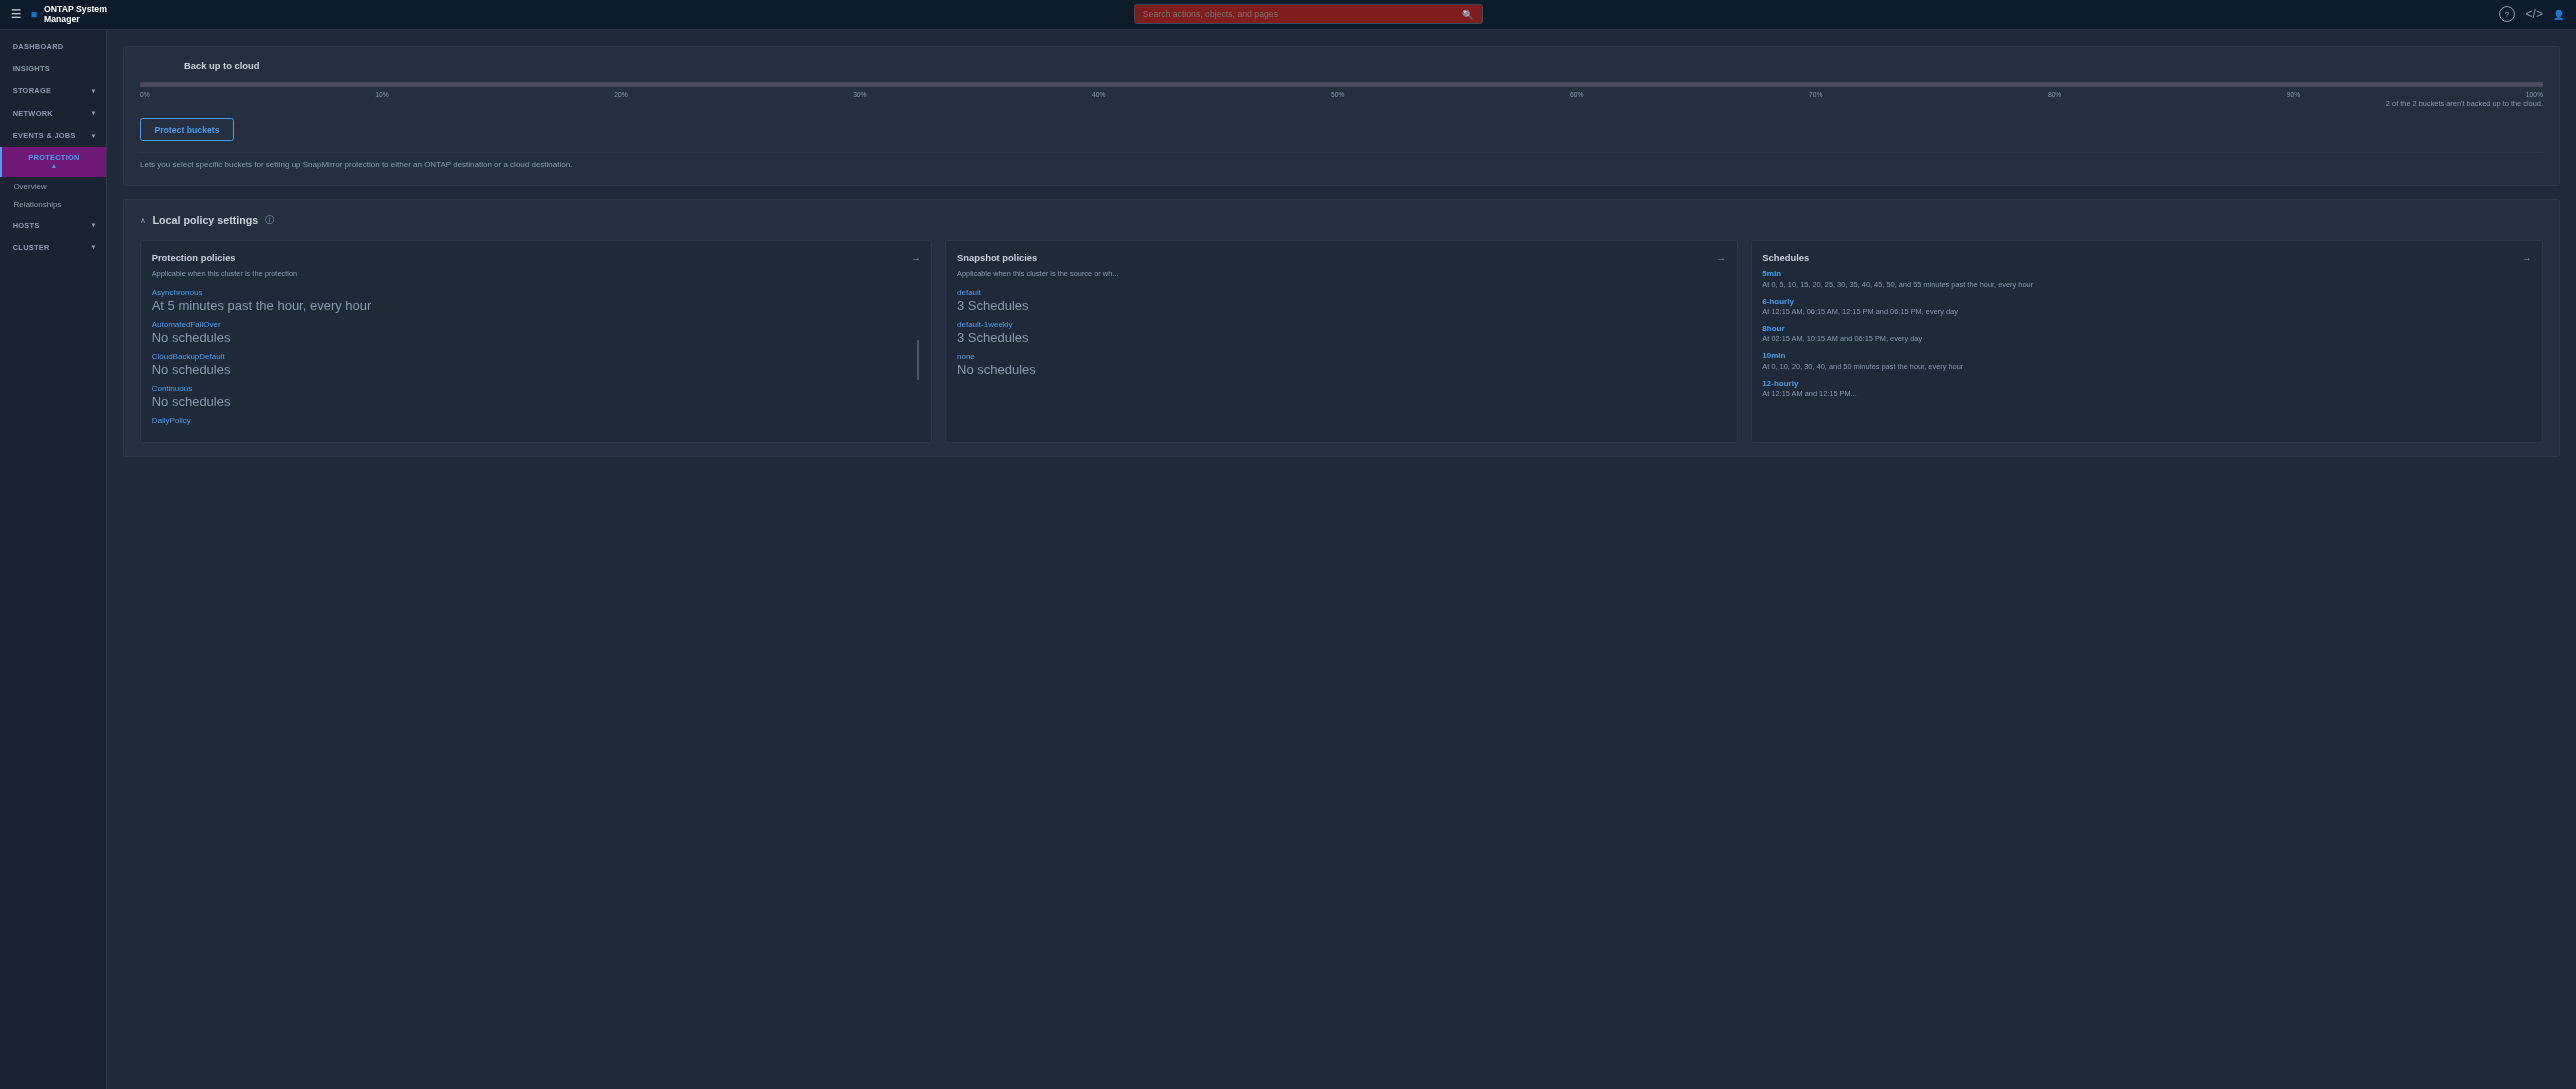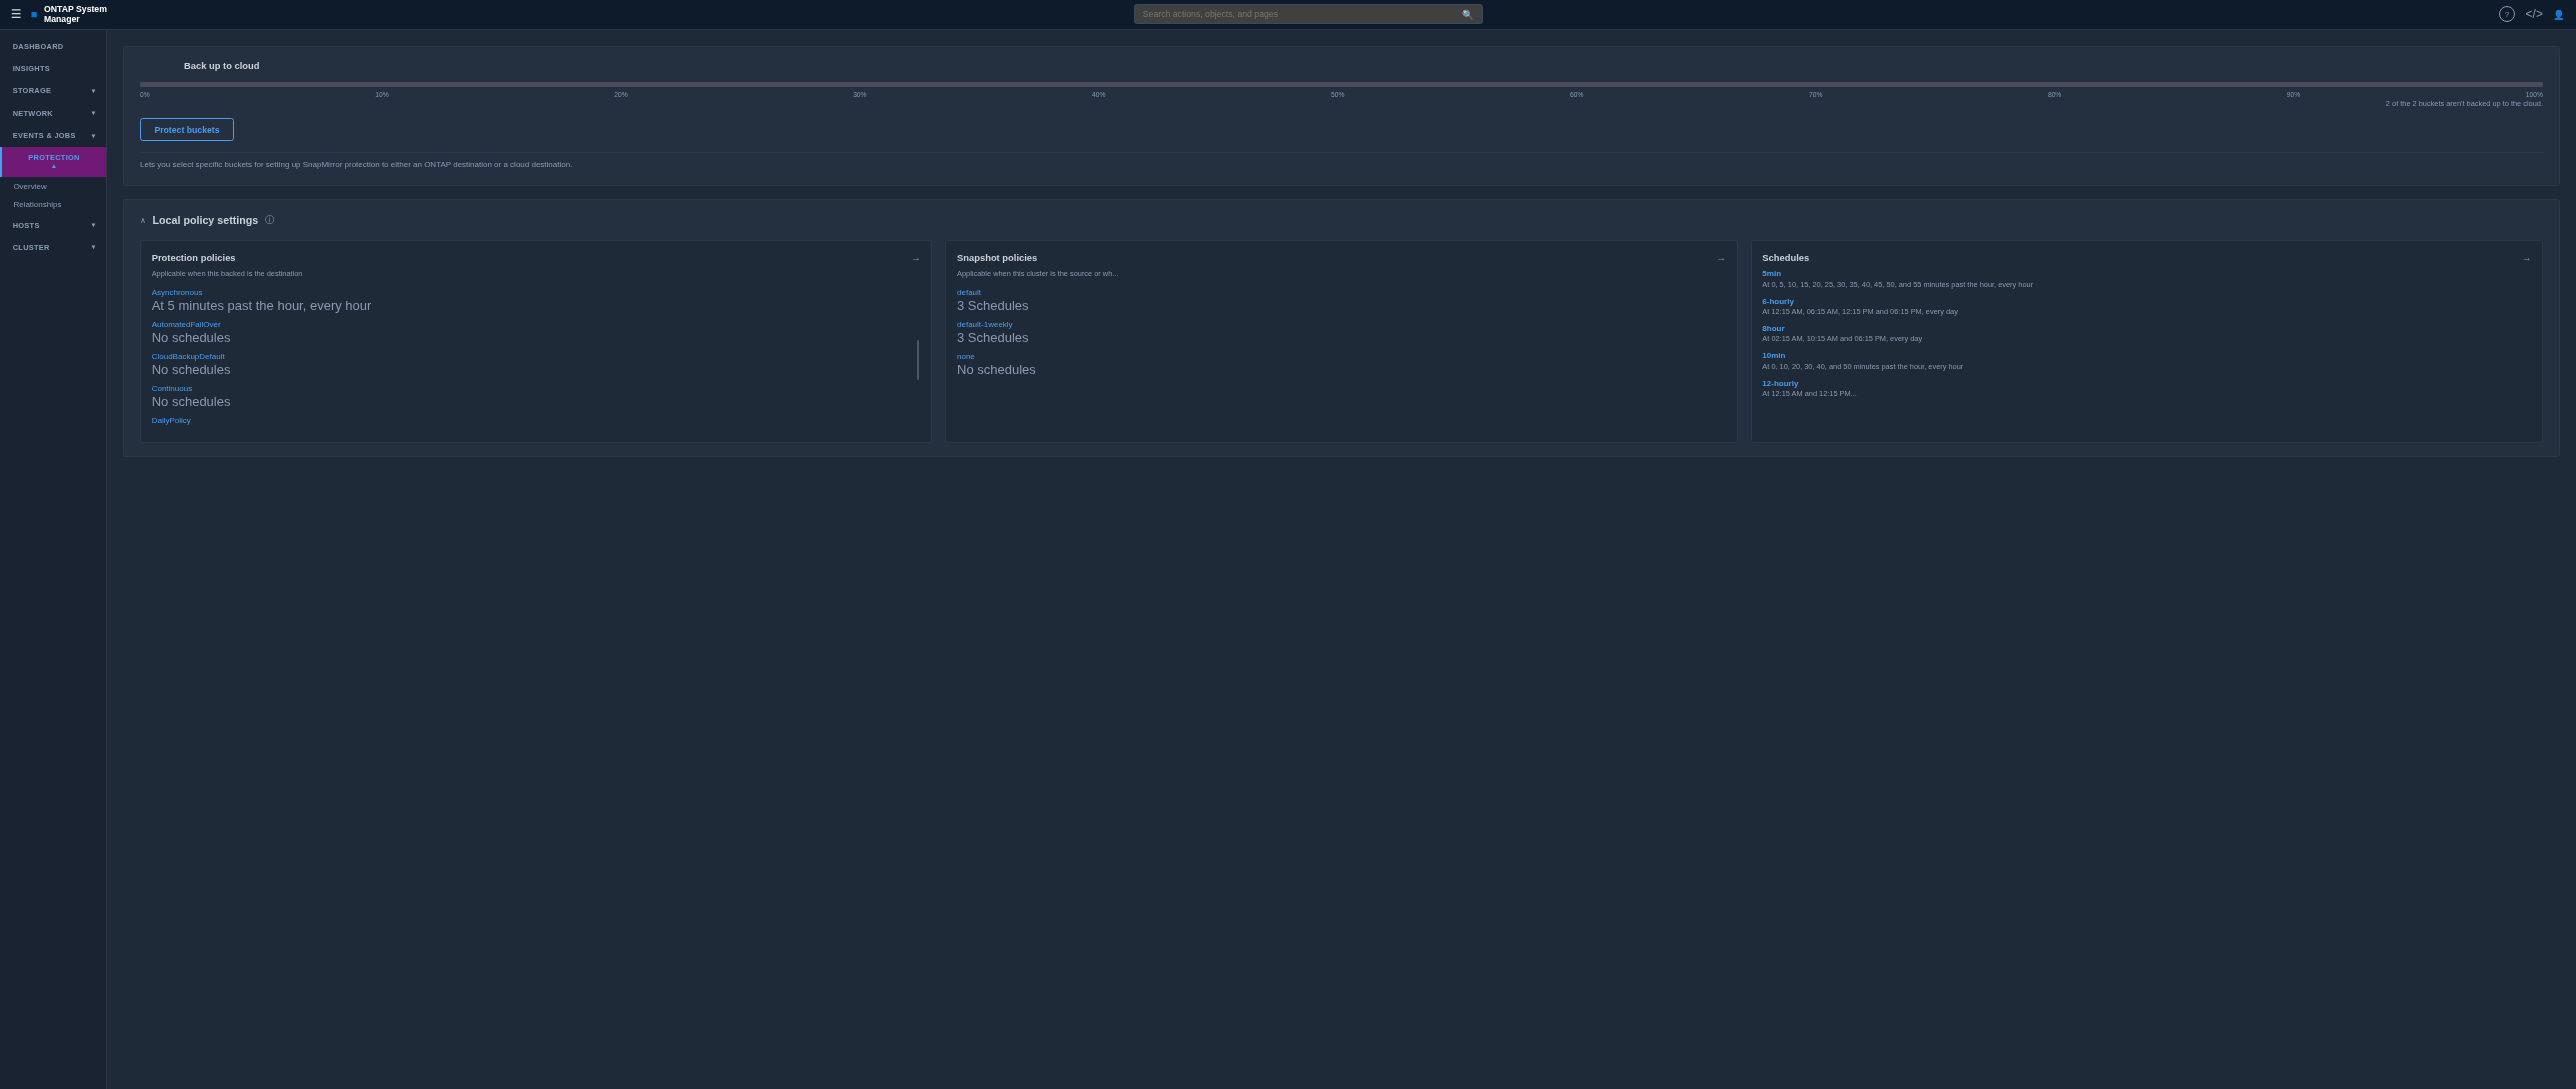--- a/index.html
+++ b/index.html
@@ -65,21 +65,21 @@
 
     .search-bar {
       flex: 1;
       display: flex;
       justify-content: center;
     }
 
     .search-input-wrapper {
       display: flex;
       align-items: center;
-      background: #404040;
+      background: #7f1d1d;
       border: 0.7px solid #3a4a5c;
       border-radius: 2.7px;
       padding: 3.4px 8px;
       width: 349px;
       gap: 5.4px;
     }
 
     .search-input {
       background: transparent;
       border: none;
@@ -427,21 +427,21 @@
         <span class="info-icon">ⓘ</span>
       </div>
 
       <div class="policy-cards">
 
         <div class="policy-card">
           <div class="policy-card-header">
             <span class="policy-card-title">Protection policies</span>
             <span class="arrow-link">→</span>
           </div>
-          <div class="policy-subtitle">Applicable when this backed is the destination</div>
+          <div class="policy-subtitle">Applicable when this cluster is the protection</div>
           <div class="policy-list-container">
             <div class="policy-entry">
               <span class="policy-name">Asynchronous</span>
               <span class="policy-detail">At 5 minutes past the hour, every hour</span>
             </div>
             <div class="policy-entry">
               <span class="policy-name">AutomatedFailOver</span>
               <span class="policy-detail">No schedules</span>
             </div>
             <div class="policy-entry">

